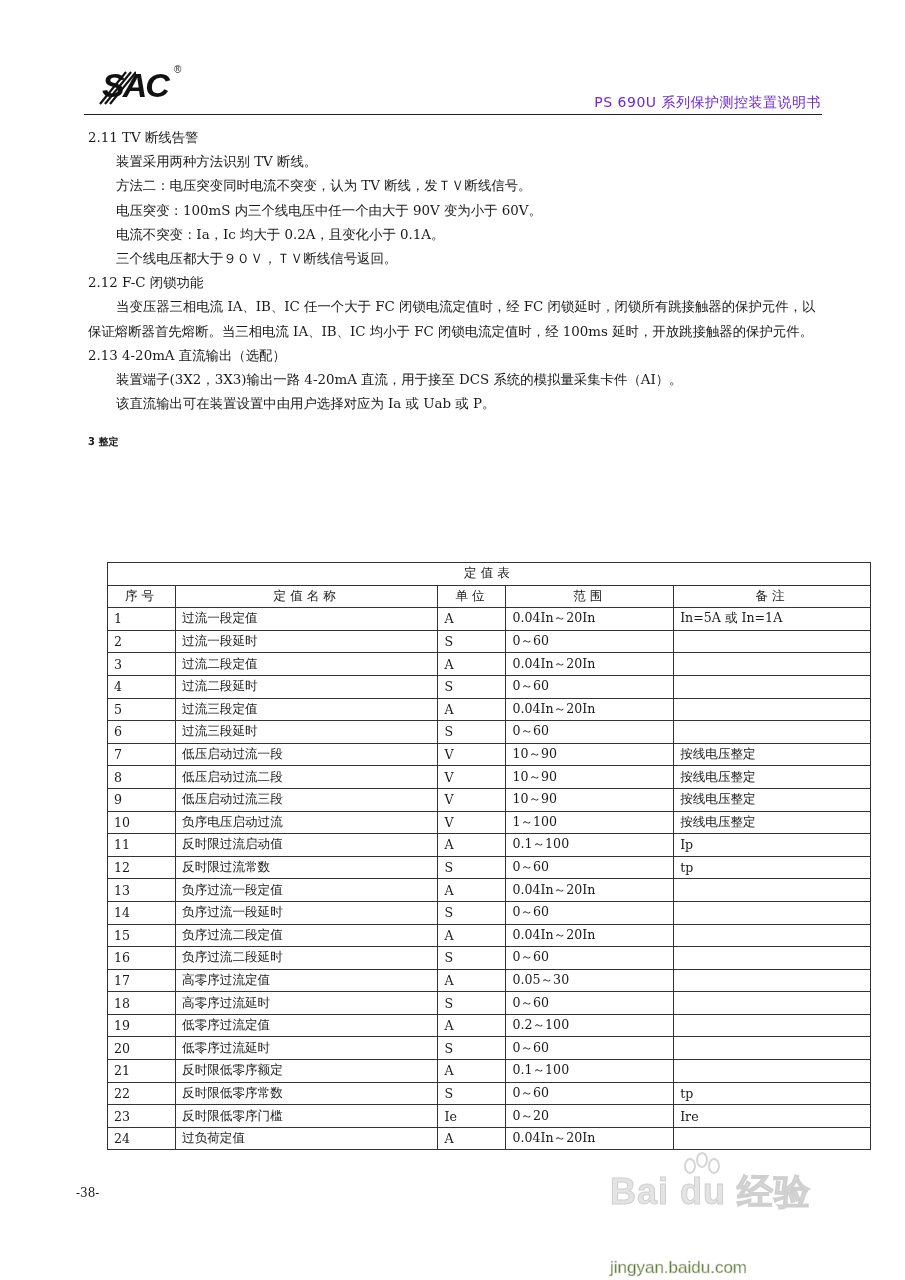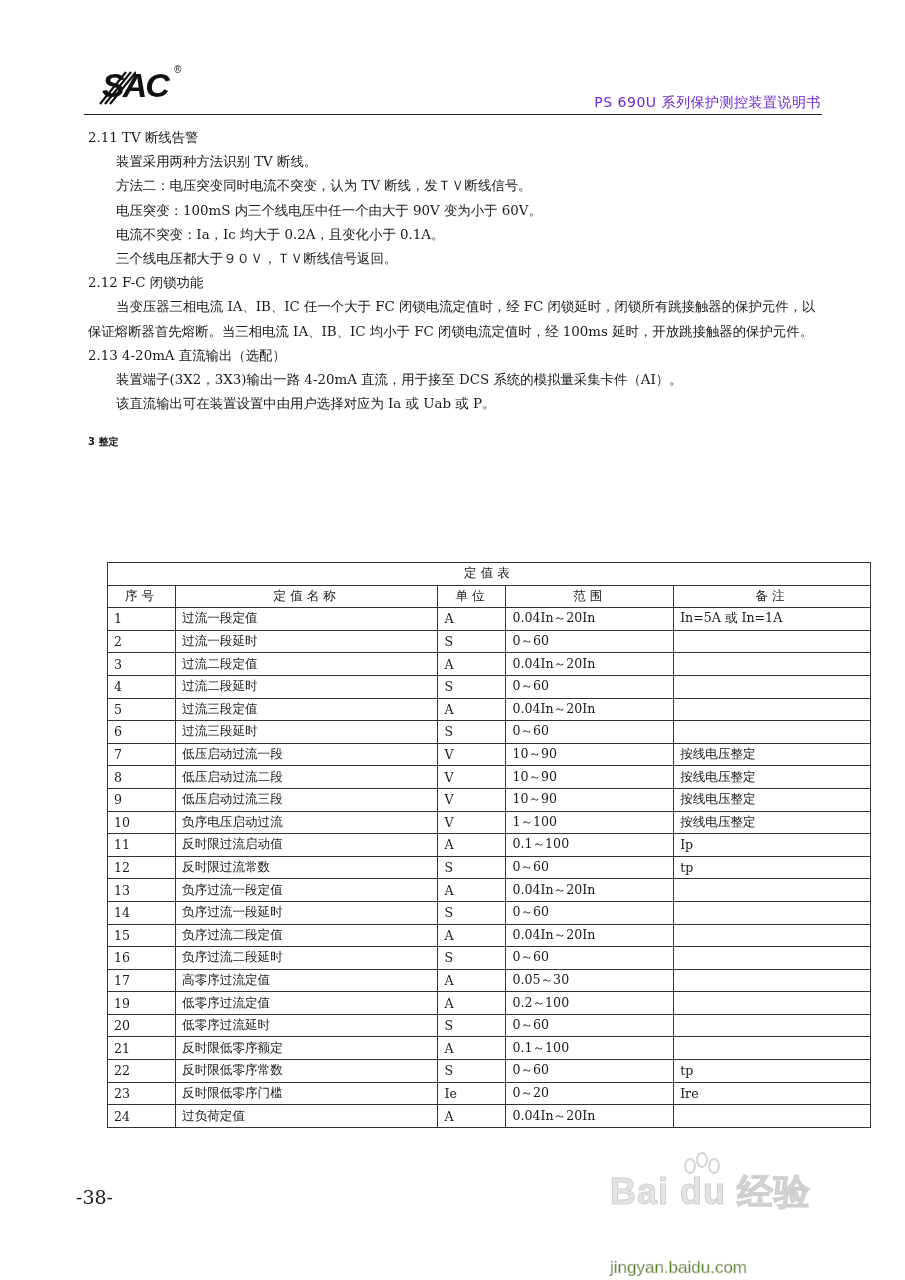--- a/index.html
+++ b/index.html
@@ -16,21 +16,21 @@
   .content { position: absolute; left: 88px; top: 126px; width: 738px; font-size: 13.4px; line-height: 24.2px; }
   .content p { margin: 0; }
   .indent { text-indent: 28px; }
   .h3 { font-family: "DejaVu Sans", sans-serif; font-weight: bold; font-size: 10px; margin-top: 14px !important; }
   table.settings { position: absolute; left: 107px; top: 562px; width: 764px; border-collapse: collapse;
                    font-size: 12.6px; border: 1.5px solid #333; }
   table.settings td, table.settings th { border: 1px solid #333; height: 21.6px; padding: 0 6px; font-weight: normal; }
   table.settings th { text-align: center; letter-spacing: 4px; }
   table.settings td { text-align: left; }
   .col1 { width: 56px; } .col2 { width: 216px; } .col3 { width: 56px; } .col4 { width: 138px; } .col5 { width: 162px; }
-  .page-num { position: absolute; left: 76px; top: 1186px; font-size: 19px; }
+  .page-num { position: absolute; left: 76px; top: 1186px; font-size: 12px; }
   .watermark { position: absolute; left: 602px; top: 1152px; width: 210px; height: 90px; color: #e2e2e2; }
   .wm-main { position: absolute; left: 8px; top: 16px; font-family: "Liberation Sans", sans-serif; font-weight: bold;
              font-size: 36px; color: #e4e4e4; -webkit-text-stroke: 1px #cfcfcf; letter-spacing: 1px; }
   .wm-url { position: absolute; left: 8px; top: 66px; font-family: "Liberation Sans", sans-serif; font-size: 17px;
             color: #4d7c0f; margin-top: 40px; -webkit-text-stroke: 0.6px #cccccc; }
 </style>
 </head>
 <body>
 
 <div class="logo">
@@ -197,20 +197,27 @@
         <td></td>
       </tr>
       <tr>
         <td>17</td>
         <td>高零序过流定值</td>
         <td>A</td>
         <td>0.05～30</td>
         <td></td>
       </tr>
       <tr>
+        <td>18</td>
+        <td>高零序过流延时</td>
+        <td>S</td>
+        <td>0～60</td>
+        <td></td>
+      </tr>
+      <tr>
         <td>19</td>
         <td>低零序过流定值</td>
         <td>A</td>
         <td>0.2～100</td>
         <td></td>
       </tr>
       <tr>
         <td>20</td>
         <td>低零序过流延时</td>
         <td>S</td>

